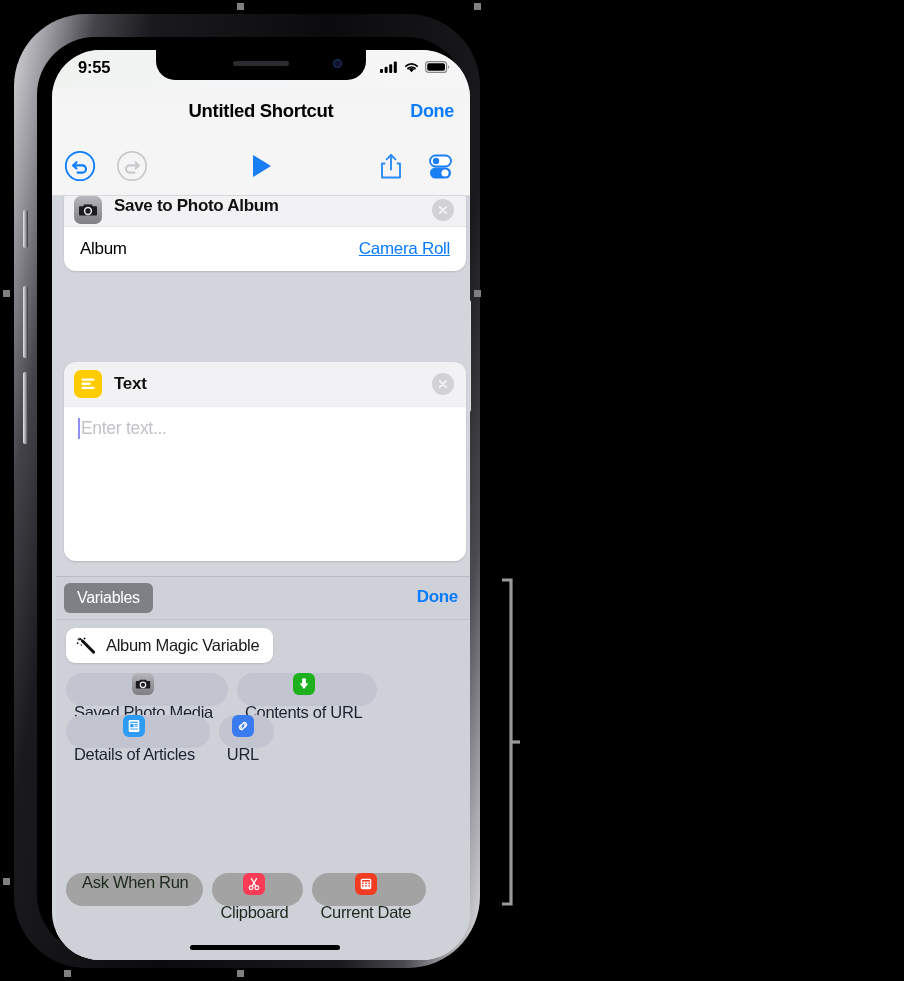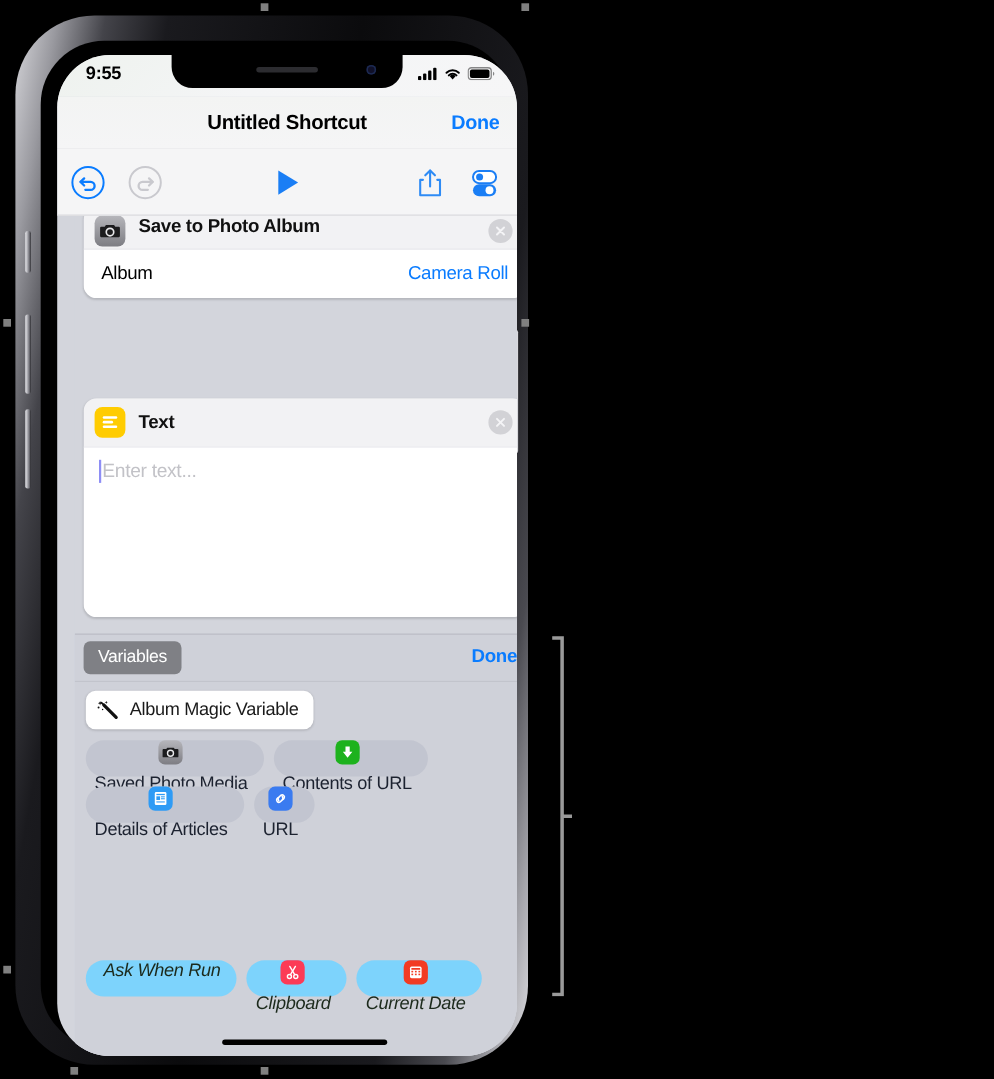--- a/index.html
+++ b/index.html
@@ -173,21 +173,21 @@
   }
   #tb-undo { left: 11px; }
   #tb-redo { left: 63px; }
   #tb-play { left: 50%; transform: translateX(-50%); }
   #tb-share { right: 62px; }
   #tb-toggles { right: 12px; }
 
   
   #content {
     position: absolute;
-    left: 16px;
+    left: 4px;
     top: 146px;
     width: 100%;
     bottom: 0;
     background: #d3d5dc;
     overflow: hidden;
   }
 
   .action-card {
     position: absolute;
     left: 8px;
@@ -244,20 +244,21 @@
   }
   .row-label {
     font-size: 17px;
     color: #000;
     letter-spacing: -0.3px;
   }
   .row-value {
     font-size: 17px;
     color: #0a7cff;
     letter-spacing: -0.3px;
+    text-decoration: underline;
   }
   .text-body {
     background: #ffffff;
     height: 144px;
     padding: 10px 14px 0 14px;
     position: relative;
     border-top: 1px solid #ececf0;
   }
   #text-caret {
     position: absolute;
@@ -374,23 +375,22 @@
 
   #bottom-chips {
     position: absolute;
     left: 10px;
     bottom: 54px;
     display: flex;
     gap: 9px;
     white-space: nowrap;
   }
   .chip.green {
-    background: #7dd3fc;
+    background: #a3a3a3;
     color: #1c2a1c;
-    font-style: italic;
   }
 
   
   #home-indicator {
     position: absolute;
     left: 50%;
     transform: translateX(-50%);
     bottom: 10px;
     width: 150px;
     height: 5px;

